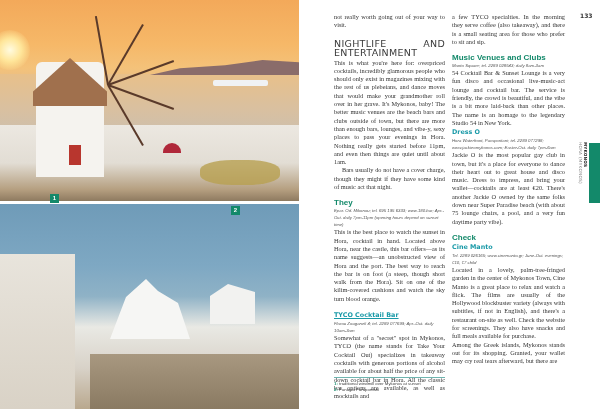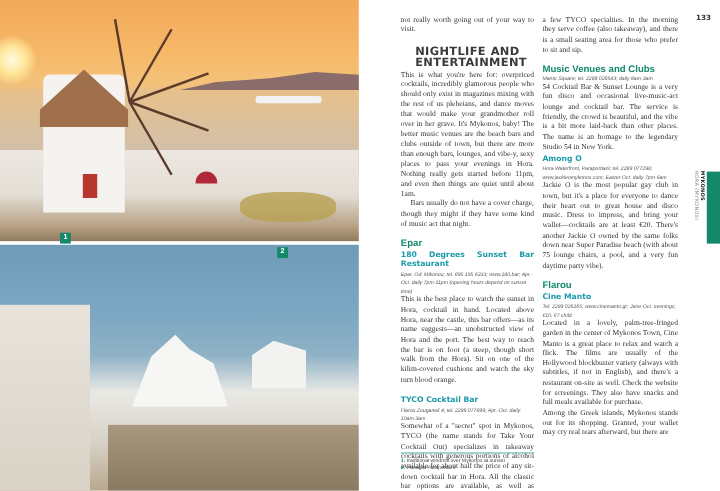--- a/index.html
+++ b/index.html
@@ -39,24 +39,24 @@
   .marker1 { left: 50px; top: 194px; }
   .marker2 { left: 231px; top: 206px; }
 
   
   .col { position: absolute; top: 0; font-size: 6.3px; line-height: 8.3px; text-align: justify; color: #333; }
   .col1 { left: 334px; width: 111px; top: 13px; }
   .col2 { left: 452px; width: 113px; top: 13px; }
   .col p { margin: 0; hyphens: auto; }
   .col p.indent { text-indent: 8px; }
 
-  h2.sec { font-family: "DejaVu Sans", sans-serif; font-weight: bold; font-size: 9.5px; line-height: 9px; color: #3a3a3a; letter-spacing: 0.3px; margin: 9px 12px 2px; }
+  h2.sec { font-family: "DejaVu Sans", sans-serif; font-weight: normal; font-size: 9.5px; line-height: 9px; color: #3a3a3a; letter-spacing: 0.3px; margin: 9px 0 2px; }
   h3.cat { font-family: Liberation Sans, sans-serif; font-weight: bold; font-size: 8px; line-height: 9px; color: #13896a; margin: 7px 0 0; }
   h4.venue { font-family: "DejaVu Sans", sans-serif; font-weight: bold; font-size: 6.4px; line-height: 8px; color: #1a9aa8; margin: 1px 0 1px; }
-  h4.venue.solo { margin-top: 8px; }
+  h4.venue.solo { margin-top: 8px; text-decoration: underline; }
   .info { font-family: "Liberation Sans", sans-serif; font-style: italic; font-size: 4.3px; line-height: 7px; color: #555; text-align: left; }
   .star { color: #d6336c; font-size: 9px; margin-right: 2px; }
 
   .divider { position: absolute; left: 334px; top: 377px; width: 111px; height: 1px; background: #6fb5b0; }
   .captions { position: absolute; left: 334px; top: 381px; width: 115px; font-family: "Liberation Sans", sans-serif; font-size: 4.3px; line-height: 6px; color: #444; }
   .captions b { color: #13896a; }
 
   .page-num { position: absolute; left: 580px; top: 12px; font-family: "DejaVu Sans", sans-serif; font-weight: bold; font-size: 6px; color: #333; }
   .side-tab { position: absolute; left: 589px; top: 143px; width: 11px; height: 60px; background: #13896a; }
   .side-label { position: absolute; left: 578px; top: 142px; width: 10px; height: 62px; }
@@ -94,22 +94,21 @@
   <div class="marker marker1">1</div>
   <div class="marker marker2">2</div>
 </div>
 
 <div class="col col1">
   <p>not really worth going out of your way to visit.</p>
   <h2 class="sec">NIGHTLIFE AND ENTERTAINMENT</h2>
   <p>This is what you're here for: overpriced cocktails, incredibly glamorous people who should only exist in magazines mixing with the rest of us plebeians, and dance moves that would make your grandmother roll over in her grave. It's Mykonos, baby! The better music venues are the beach bars and clubs outside of town, but there are more than enough bars, lounges, and vibe-y, sexy places to pass your evenings in Hora. Nothing really gets started before 11pm, and even then things are quiet until about 1am.</p>
   <p class="indent">Bars usually do not have a cover charge, though they might if they have some kind of music act that night.</p>
 
-  <h3 class="cat">Epar</h3>
-  <h4 class="venue">180 Degrees Sunset Bar Restaurant</h4>
+  <h3 class="cat">They</h3>
   <div class="info">Epar. Od. Mikonou; tel. 695 195 6333; www.180.bar; Apr.-Oct. daily 7pm-11pm (opening hours depend on sunset time)</div>
   <p>This is the best place to watch the sunset in Hora, cocktail in hand. Located above Hora, near the castle, this bar offers—as its name suggests—an unobstructed view of Hora and the port. The best way to reach the bar is on foot (a steep, though short walk from the Hora). Sit on one of the kilim-covered cushions and watch the sky turn blood orange.</p>
 
   <h4 class="venue solo">TYCO Cocktail Bar</h4>
   <div class="info">Flarou Zouganeli 4; tel. 2289 077699; Apr.-Oct. daily 10am-3am</div>
   <p>Somewhat of a "secret" spot in Mykonos, TYCO (the name stands for Take Your Cocktail Out) specializes in takeaway cocktails with generous portions of alcohol available for about half the price of any sit-down cocktail bar in Hora. All the classic bar options are available, as well as mocktails and</p>
 </div>
 
 <div class="divider"></div>
 <div class="captions">
@@ -117,25 +116,25 @@
   <div><b>2:</b><span> Panagia Paraportiani</span></div>
 </div>
 
 <div class="col col2">
   <p>a few TYCO specialties. In the morning they serve coffee (also takeaway), and there is a small seating area for those who prefer to sit and sip.</p>
 
   <h3 class="cat">Music Venues and Clubs</h3>
   <div class="info">Manto Square; tel. 2289 028543; daily 8am-3am</div>
   <p>54 Cocktail Bar &amp; Sunset Lounge is a very fun disco and occasional live-music-act lounge and cocktail bar. The service is friendly, the crowd is beautiful, and the vibe is a bit more laid-back than other places. The name is an homage to the legendary Studio 54 in New York.</p>
 
-  <h4 class="venue">Among O</h4>
+  <h4 class="venue">Dress O</h4>
   <div class="info">Hora Waterfront, Paraportiani; tel. 2289 077298; www.jackieomykonos.com; Easter-Oct. daily 7pm-6am</div>
   <p>Jackie O is the most popular gay club in town, but it's a place for everyone to dance their heart out to great house and disco music. Dress to impress, and bring your wallet—cocktails are at least €20. There's another Jackie O owned by the same folks down near Super Paradise beach (with about 75 lounge chairs, a pool, and a very fun daytime party vibe).</p>
 
-  <h3 class="cat">Flarou</h3>
+  <h3 class="cat">Check</h3>
   <h4 class="venue">Cine Manto</h4>
   <div class="info">Tel. 2289 026165; www.cinemanto.gr; June-Oct. evenings; €10, €7 child</div>
   <p>Located in a lovely, palm-tree-fringed garden in the center of Mykonos Town, Cine Manto is a great place to relax and watch a flick. The films are usually of the Hollywood blockbuster variety (always with subtitles, if not in English), and there's a restaurant on-site as well. Check the website for screenings. They also have snacks and full meals available for purchase.</p>
 
   <p>Among the Greek islands, Mykonos stands out for its shopping. Granted, your wallet may cry real tears afterward, but there are</p>
 </div>
 
 <div class="page-num">133</div>
 <div class="side-label">
   <span class="side-main">MYKONOS</span>

